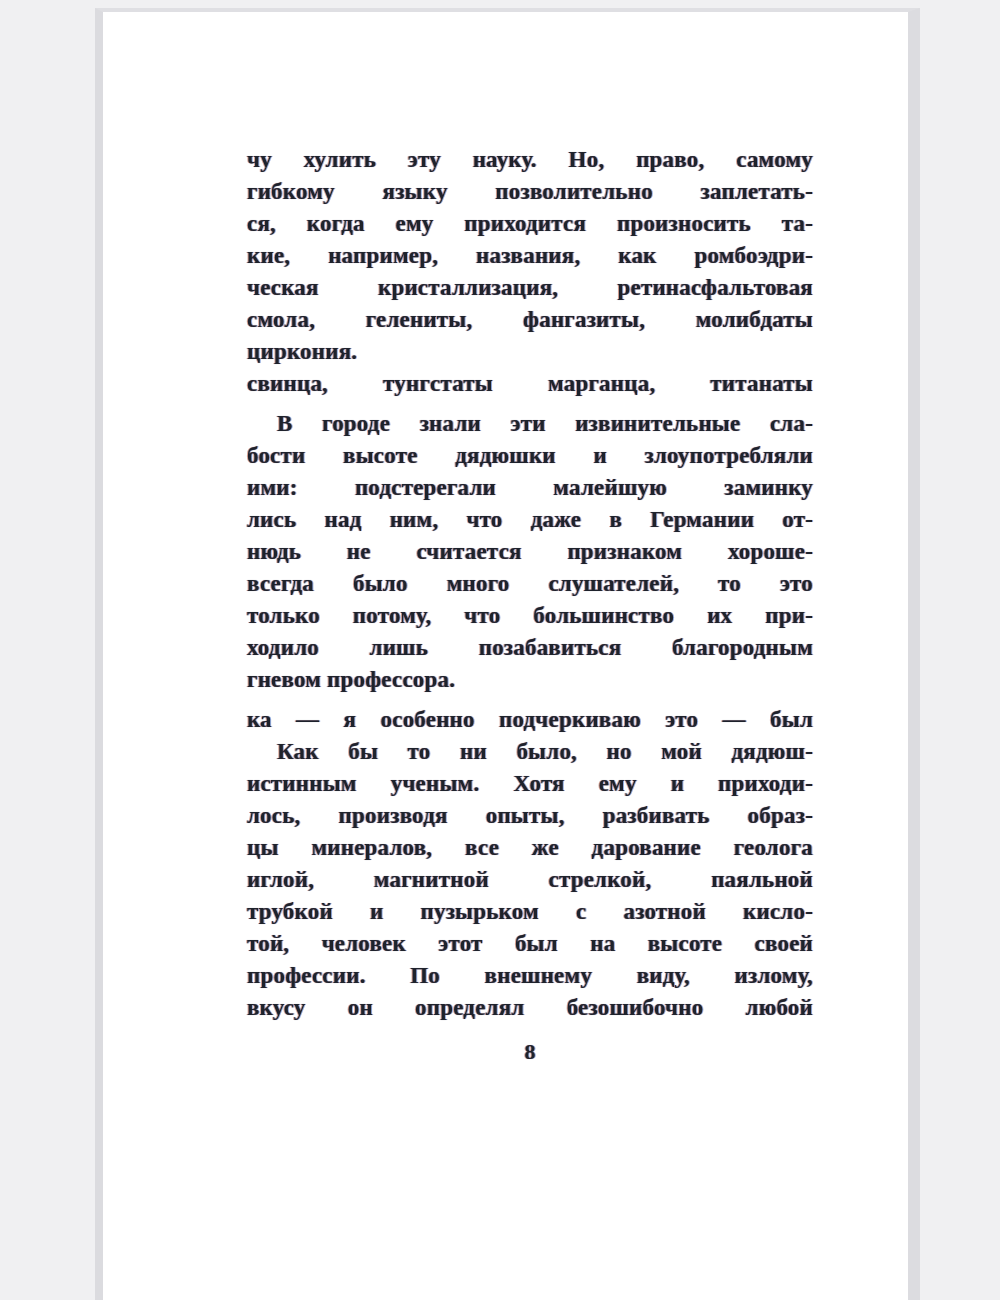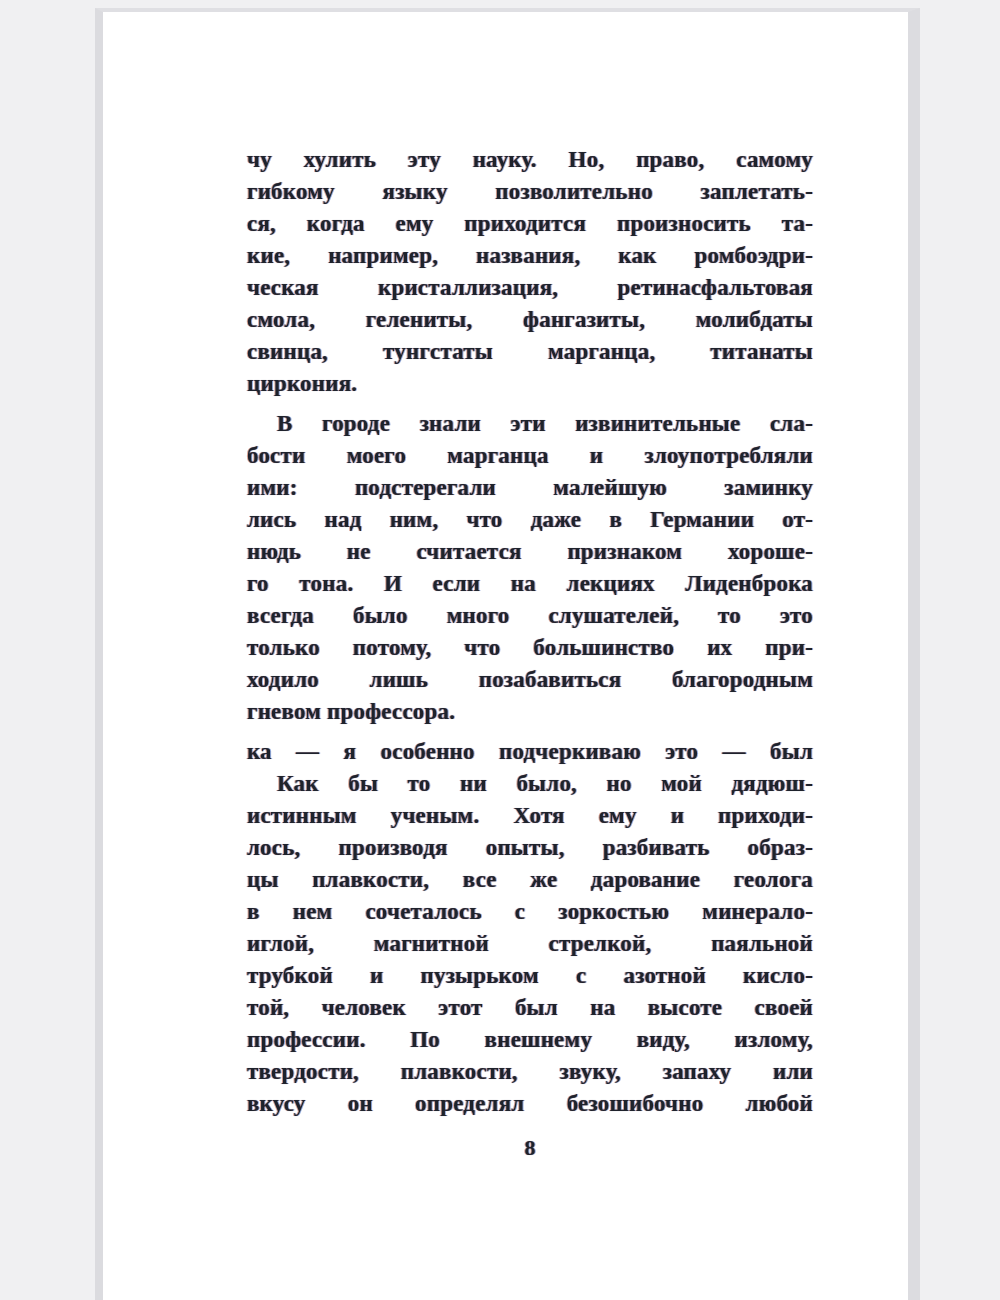--- a/index.html
+++ b/index.html
@@ -63,48 +63,45 @@
   <div class="page">
     <div class="text-block">
 
       <div>
         <div class="line">чу хулить эту науку. Но, право, самому</div>
         <div class="line">гибкому языку позволительно заплетать-</div>
         <div class="line">ся, когда ему приходится произносить та-</div>
         <div class="line">кие, например, названия, как ромбоэдри-</div>
         <div class="line">ческая кристаллизация, ретинасфальтовая</div>
         <div class="line">смола, гелениты, фангазиты, молибдаты</div>
+        <div class="line last">циркония.</div>
         <div class="line">свинца, тунгстаты марганца, титанаты</div>
-        <div class="line last">циркония.</div>
       </div>
 
       <div>
         <div class="line indent">В городе знали эти извинительные сла-</div>
-        <div class="line">бости моего марганца и злоупотребляли</div>
+        <div class="line">бости высоте дядюшки и злоупотребляли</div>
         <div class="line">ими: подстерегали малейшую заминку</div>
         <div class="line">лись над ним, что даже в Германии от-</div>
         <div class="line">нюдь не считается признаком хороше-</div>
-        <div class="line">го тона. И если на лекциях Лиденброка</div>
         <div class="line">всегда было много слушателей, то это</div>
         <div class="line">только потому, что большинство их при-</div>
         <div class="line">ходило лишь позабавиться благородным</div>
         <div class="line last">гневом профессора.</div>
       </div>
 
       <div>
         <div class="line">ка — я особенно подчеркиваю это — был</div>
         <div class="line indent">Как бы то ни было, но мой дядюш-</div>
         <div class="line">истинным ученым. Хотя ему и приходи-</div>
         <div class="line">лось, производя опыты, разбивать образ-</div>
-        <div class="line">цы плавкости, все же дарование геолога</div>
-        <div class="line">в нем сочеталось с зоркостью минерало-</div>
+        <div class="line">цы минералов, все же дарование геолога</div>
         <div class="line">иглой, магнитной стрелкой, паяльной</div>
         <div class="line">трубкой и пузырьком с азотной кисло-</div>
         <div class="line">той, человек этот был на высоте своей</div>
         <div class="line">профессии. По внешнему виду, излому,</div>
-        <div class="line">твердости, плавкости, звуку, запаху или</div>
         <div class="line">вкусу он определял безошибочно любой</div>
       </div>
 
       <div class="page-number">8</div>
     </div>
   </div>
 </div>
 
 </body></html>

